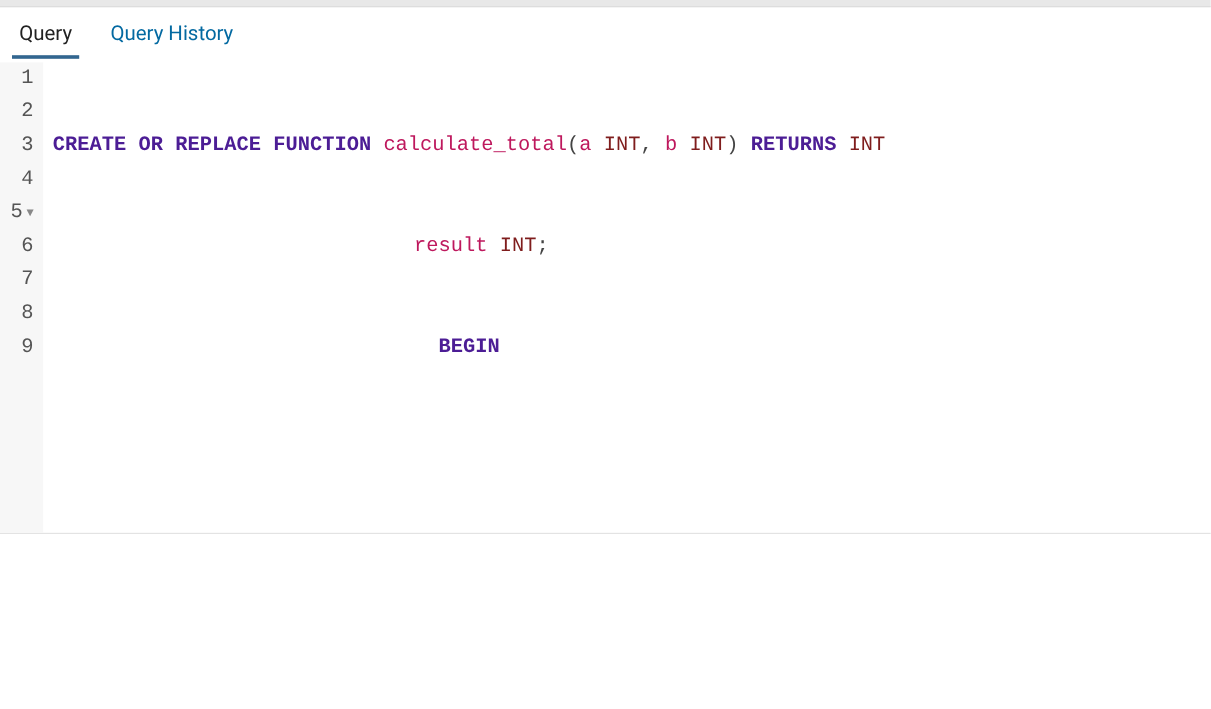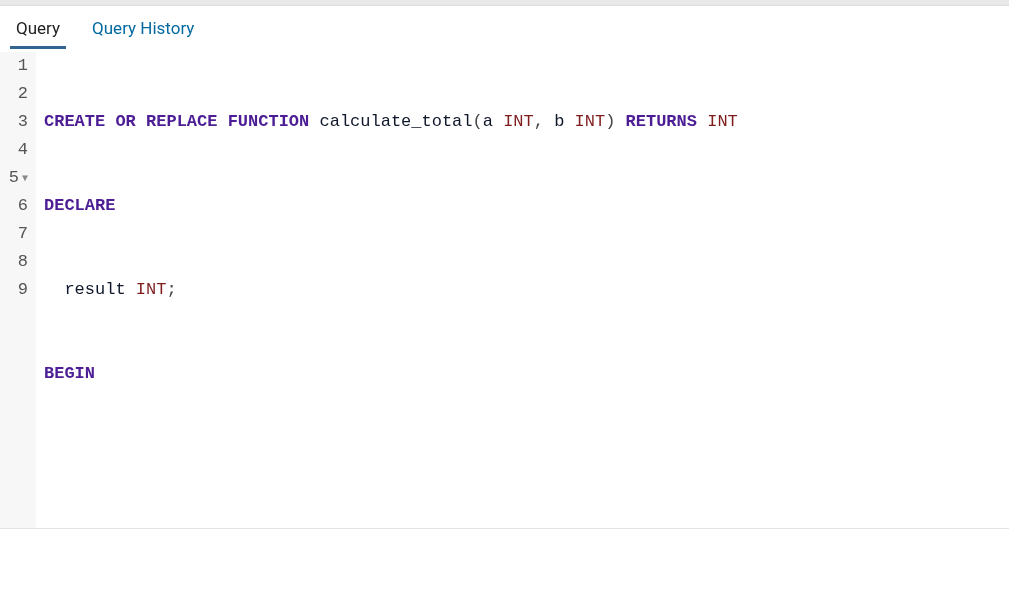--- a/index.html
+++ b/index.html
@@ -1,18 +1,19 @@
 <!DOCTYPE html>
 <html><head>
 <meta charset="utf-8">
 <style>
   * {
     box-sizing: border-box;
     margin: 0;
     padding: 0;
+    text-align: center;
   }
   body {
     font-family: -apple-system, BlinkMacSystemFont, "Segoe UI", Roboto, "Helvetica Neue", Arial, sans-serif;
     font-size: 15px;
     color: #222;
     background: #fff;
     width: 1009px;
   }
   .top-bar {
     height: 6px;
@@ -64,21 +65,21 @@
     margin-left: 3px;
     position: relative;
     top: 1px;
   }
   .code {
     padding-left: 8px;
     white-space: pre;
   }
   .code .line { height: 28px; }
   .kw { color: #4c1d95; font-weight: bold; }
-  .ident { color: #0f172a; }
+  .ident { color: #be185d; }
   .type { color: #7f1d1d; }
   .op { color: #444; }
   .punc { color: #444; }
 </style>
 </head>
 <body>
 
 <div class="top-bar"></div>
 
 <div class="tabs">
@@ -112,20 +113,19 @@
       </div>
     <div class="ln">
         <span>8</span>
       </div>
     <div class="ln">
         <span>9</span>
       </div>
   </div>
   <div class="code">
     <div class="line"><span class="kw">CREATE</span> <span class="kw">OR</span> <span class="kw">REPLACE</span> <span class="kw">FUNCTION</span> <span class="ident">calculate_total</span><span class="punc">(</span><span class="ident">a</span> <span class="type">INT</span><span class="punc">,</span> <span class="ident">b</span> <span class="type">INT</span><span class="punc">)</span> <span class="kw">RETURNS</span> <span class="type">INT</span></div>
-    <div class="line"><span class="kw">DECLARE</span></div>
     <div class="line">  <span class="ident">result</span> <span class="type">INT</span><span class="punc">;</span></div>
     <div class="line"><span class="kw">BEGIN</span></div>
     
     
     
   </div>
 </div>
 
 </body></html>

